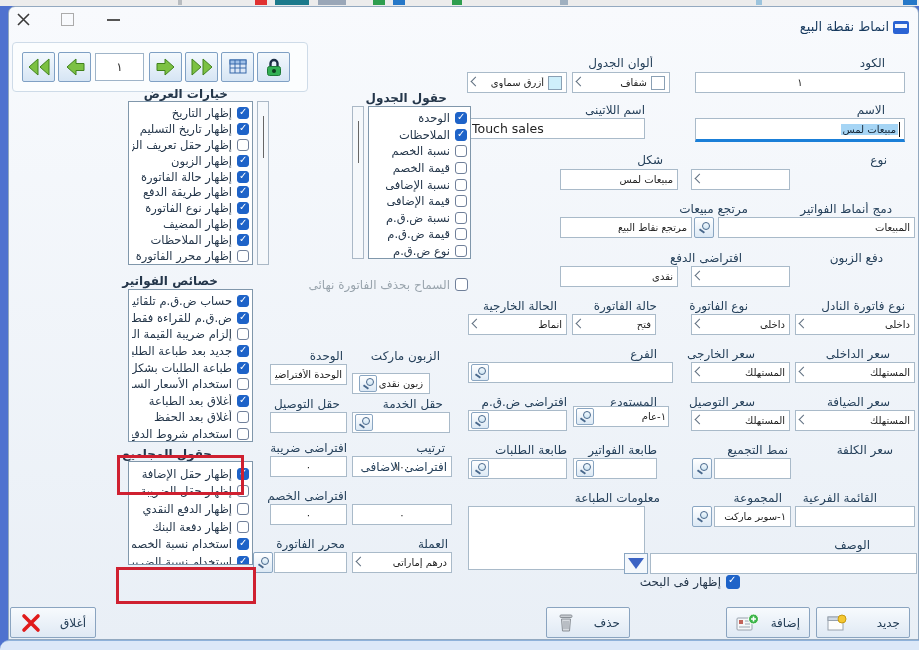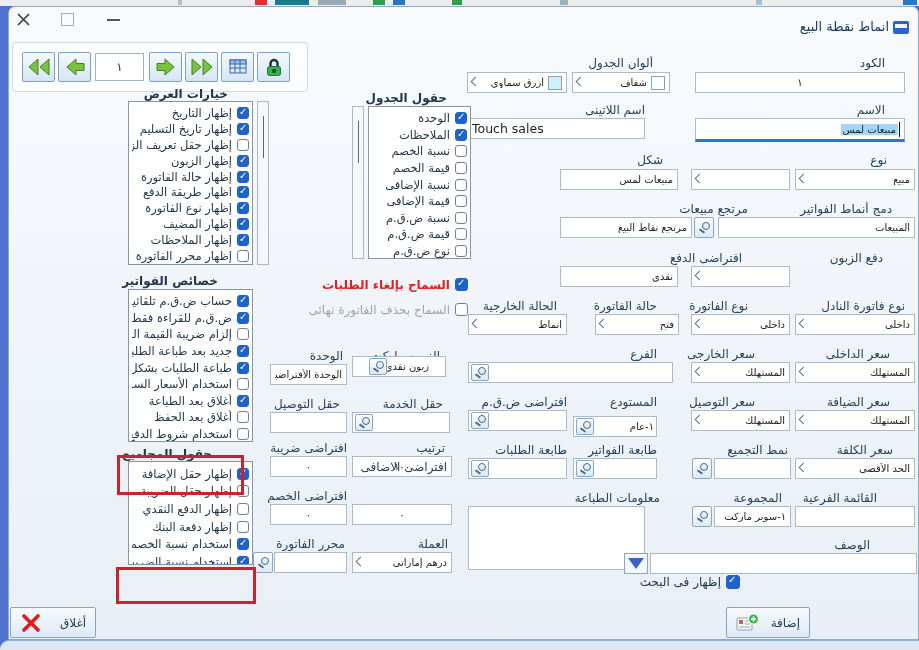--- a/index.html
+++ b/index.html
@@ -181,24 +181,20 @@
   <div class="fld namefld" style="left:695px;top:118px;width:210px">
     <span class="caret"></span>
       <span class="sel val">مبيعات لمس</span>
   </div>
   <div class="lbl" style="left:495px;top:103px">اسم اللاتينى</div>
   <div class="fld ltr" style="left:467px;top:118px;width:178px">
       <span class="val">Touch sales</span>
     </div>
 
   <div class="lbl" style="left:737px;top:153px">نوع</div>
-  <div class="fld" style="left:795px;top:169px;width:120px">
-      <span class="val">مبيع</span>
-      <span class="arrw"></span>
-    </div>
   <div class="fld" style="left:691px;top:169px;width:99px">
       <span class="val"></span>
       <span class="arrw"></span>
     </div>
   <div class="lbl" style="left:513px;top:153px">شكل</div>
   <div class="fld" style="left:560px;top:169px;width:118px">
       <span class="val">مبيعات لمس</span>
     </div>
 
   <div class="lbl" style="left:742px;top:202px">دمج أنماط الفواتير</div>
@@ -227,21 +223,21 @@
   <div class="fld" style="left:795px;top:314px;width:120px">
       <span class="val">داخلي</span>
       <span class="arrw"></span>
     </div>
   <div class="lbl" style="left:598px;top:299px">نوع الفاتورة</div>
   <div class="fld" style="left:691px;top:314px;width:99px">
       <span class="val">داخلي</span>
       <span class="arrw"></span>
     </div>
   <div class="lbl" style="left:507px;top:299px">حالة الفاتورة</div>
-  <div class="fld" style="left:595px;top:314px;width:84px">
+  <div class="fld" style="left:572px;top:314px;width:84px">
       <span class="val">فتح</span>
       <span class="arrw"></span>
     </div>
   <div class="lbl" style="left:407px;top:299px">الحالة الخارجية</div>
   <div class="fld" style="left:468px;top:314px;width:99px">
       <span class="val">انماط</span>
       <span class="arrw"></span>
     </div>
 
   <div class="lbl" style="left:740px;top:347px">سعر الداخلى</div>
@@ -266,39 +262,35 @@
   <div class="fld" style="left:795px;top:410px;width:120px">
       <span class="val">المستهلك</span>
       <span class="arrw"></span>
     </div>
   <div class="lbl" style="left:605px;top:395px">سعر التوصيل</div>
   <div class="fld" style="left:691px;top:410px;width:99px">
       <span class="val">المستهلك</span>
       <span class="arrw"></span>
     </div>
   <div class="lbl" style="left:507px;top:395px">المستودع</div>
-  <div class="fld" style="left:573px;top:416px;width:84px;padding:0 2px">
+  <div class="fld" style="left:573px;top:406px;width:96px;padding:0 2px">
     <span class="val">١-عام</span>
       <span class="inmag">
         <span class="mag"></span>
       </span>
   </div>
   <div class="lbl" style="left:417px;top:395px">افتراضى ض.ق.م</div>
   <div class="fld" style="left:468px;top:410px;width:99px;padding:0 2px">
     <span class="val"></span>
       <span class="inmag">
         <span class="mag"></span>
       </span>
   </div>
 
   <div class="lbl" style="left:743px;top:443px">سعر الكلفة</div>
-  <div class="fld" style="left:795px;top:458px;width:120px">
-      <span class="val">الحد الأقصى</span>
-      <span class="arrw"></span>
-    </div>
   <div class="lbl" style="left:638px;top:443px">نمط التجميع</div>
   <div class="fld" style="left:714px;top:458px;width:77px">
       <span class="val"></span>
     </div>
   <div class="sbtn" style="left:692px;top:458px">
       <span class="mag"></span>
     </div>
   <div class="lbl" style="left:507px;top:443px">طابعة الفواتير</div>
   <div class="fld" style="left:573px;top:458px;width:84px;padding:0 2px">
     <span class="val"></span>
@@ -379,32 +371,28 @@
       <div class="cbrow">
         <span class="cb"></span>
         <span class="cbtext">نوع ض.ق.م</span>
       </div>
     </div>
   <div class="scrollstrip" style="left:352px;top:106px;width:12px;height:153px">
       <span class="thumbline"></span>
     </div>
 
   <div class="perms">
-      <div class="cbrow red">
-        <span class="cb on"></span>
-        <span class="cbtext">السماح بإلغاء الطلبات</span>
-      </div>
       <div class="cbrow gray">
         <span class="cb"></span>
         <span class="cbtext">السماح بحذف الفاتورة نهائى</span>
       </div>
     </div>
 
   <div class="lbl" style="left:290px;top:349px;width:150px">الزبون ماركت</div>
-  <div class="fld" style="left:352px;top:356px;width:94px;padding:0 16px">
+  <div class="fld" style="left:352px;top:373px;width:78px;padding:0 6px">
     <span class="val">زبون نقدي</span>
       <span class="inmag">
         <span class="mag"></span>
       </span>
   </div>
   <div class="lbl" style="left:193px;top:349px">الوحدة</div>
   <div class="fld" style="left:270px;top:364px;width:77px">
       <span class="val">الوحدة الأفتراضية</span>
     </div>
 
@@ -566,30 +554,46 @@
       </div>
       <div class="cbrow">
         <span class="cb"></span>
         <span class="cbtext">استخدام نسبة الاضافى</span>
       </div>
     </div>
 
   <div class="redbox" style="left:117px;top:455px;width:121px;height:34px"></div>
   <div class="redbox" style="left:116px;top:567px;width:134px;height:31px"></div>
 
+  <div class="bbtn" style="left:816px;width:94px">
+    <span class="blabel">جديد</span>
+    <svg width="22" height="20">
+        <rect x="2" y="4" width="15" height="13" fill="#fdfdfd" stroke="#98a2ad"></rect>
+        <rect x="2" y="4" width="15" height="3.5" fill="#cfd9e4" stroke="#98a2ad"></rect>
+        <circle cx="16" cy="6" r="4" fill="#f4c731" stroke="#c79a12"></circle>
+      </svg>
+  </div>
   <div class="bbtn" style="left:726px;width:84px">
     <span class="blabel">إضافة</span>
     <svg width="23" height="20">
         <rect x="1" y="5" width="15" height="12" rx="1" fill="#f5f7f9" stroke="#98a2ad"></rect>
         <rect x="3" y="7" width="4" height="4" fill="#c2635a"></rect>
         <path d="M9 8 H14 M9 11 H14 M3 14 H14" stroke="#9aa7b3"></path>
         <circle cx="17.5" cy="6" r="5" fill="#3db54a" stroke="#fff"></circle>
         <path d="M17.5 3.5 V8.5 M15 6 H20" stroke="#fff" stroke-width="1.6"></path>
       </svg>
   </div>
+  <div class="bbtn" style="left:546px;width:84px">
+    <span class="blabel">حذف</span>
+    <svg width="20" height="20">
+        <rect x="4" y="2" width="12" height="2.5" rx="1" fill="#c9cdd2" stroke="#8a9097"></rect>
+        <path d="M5.5 6 H14.5 L13.5 18 H6.5 Z" fill="#d7dbe0" stroke="#8a9097"></path>
+        <path d="M8 8 V16 M10 8 V16 M12 8 V16" stroke="#9aa0a8"></path>
+      </svg>
+  </div>
   <div class="bbtn" style="left:10px;width:86px">
     <span class="blabel">أغلاق</span>
     <svg width="22" height="22">
         <path d="M4 4 L18 18 M18 4 L4 18" stroke="#e01b1b" stroke-width="3.6" stroke-linecap="round" fill="none"></path>
       </svg>
   </div>
 
   <div class="bottompanel"></div>
 
 </div>

